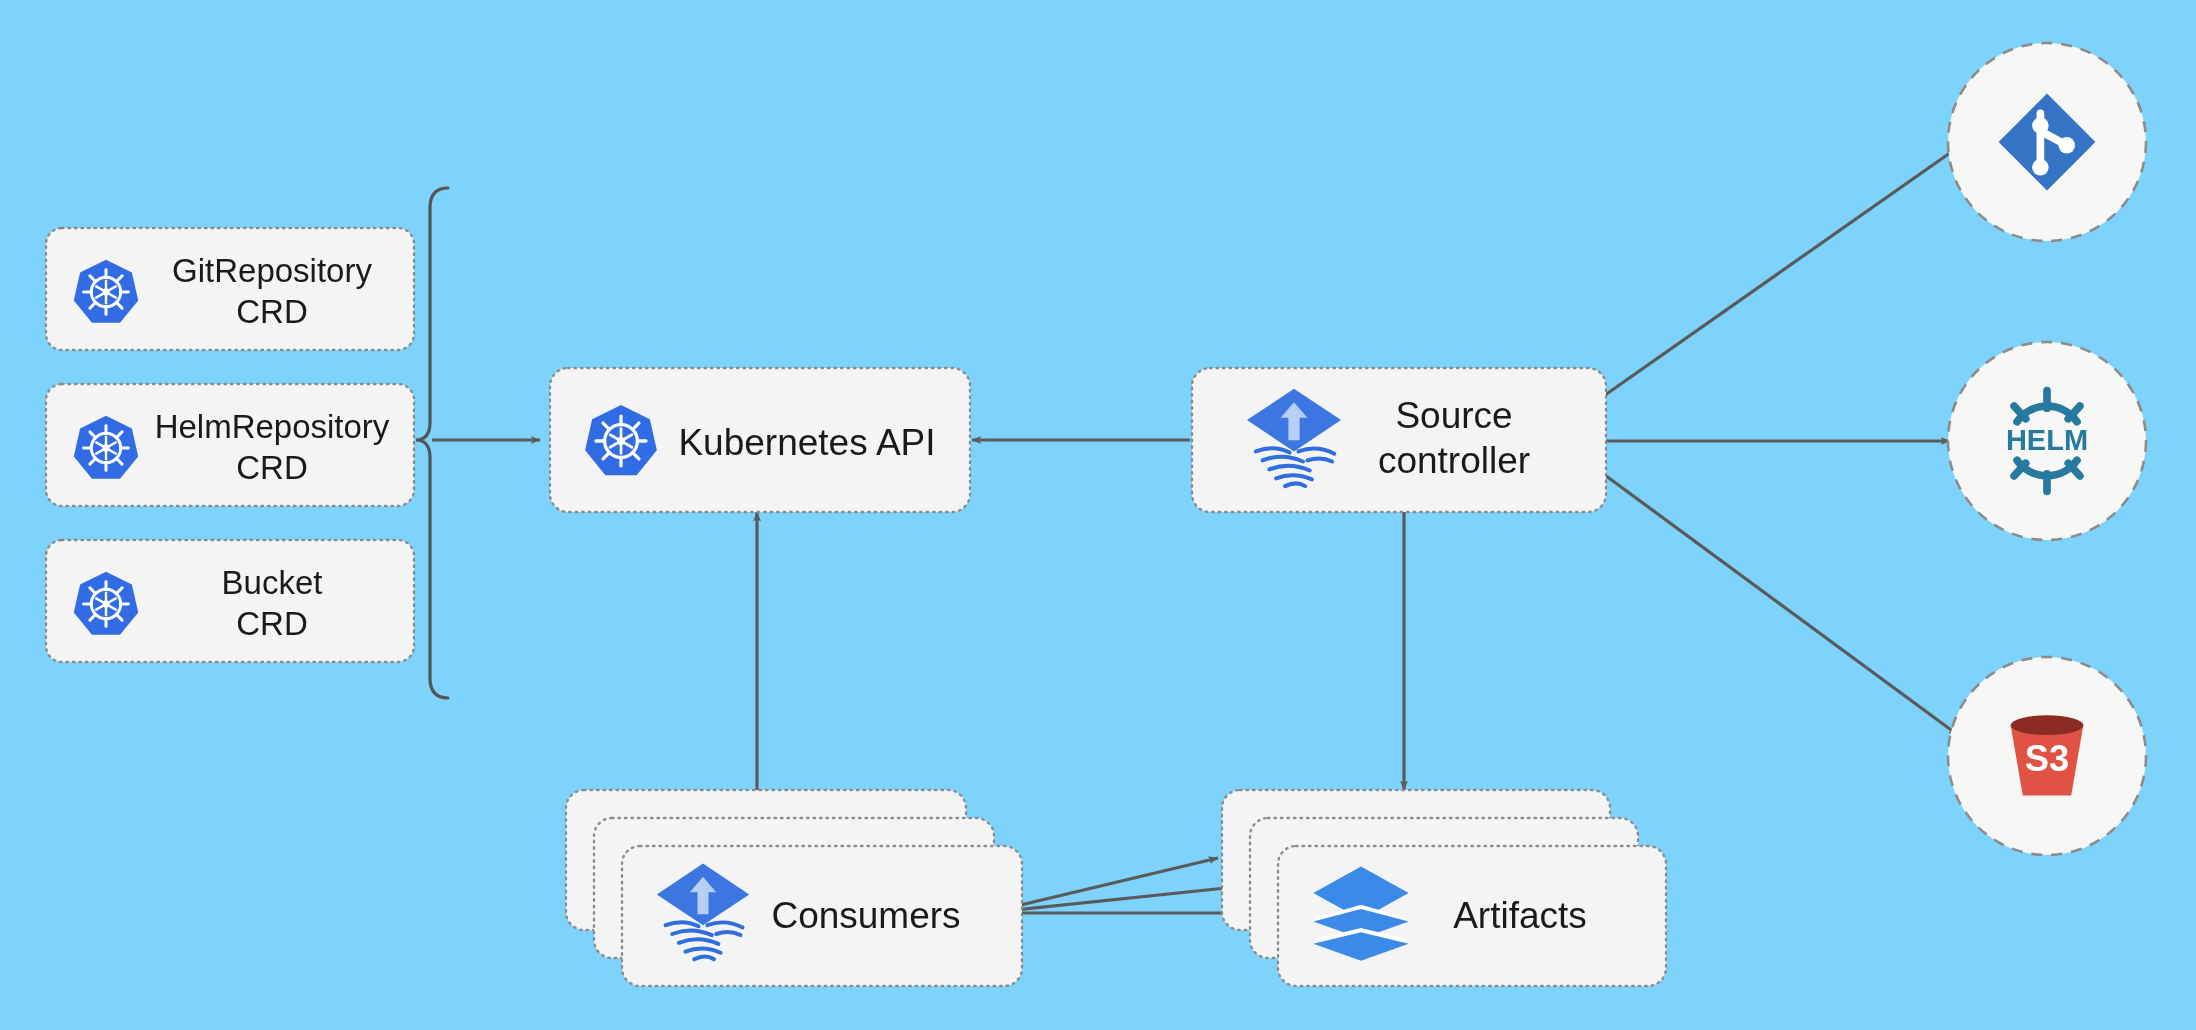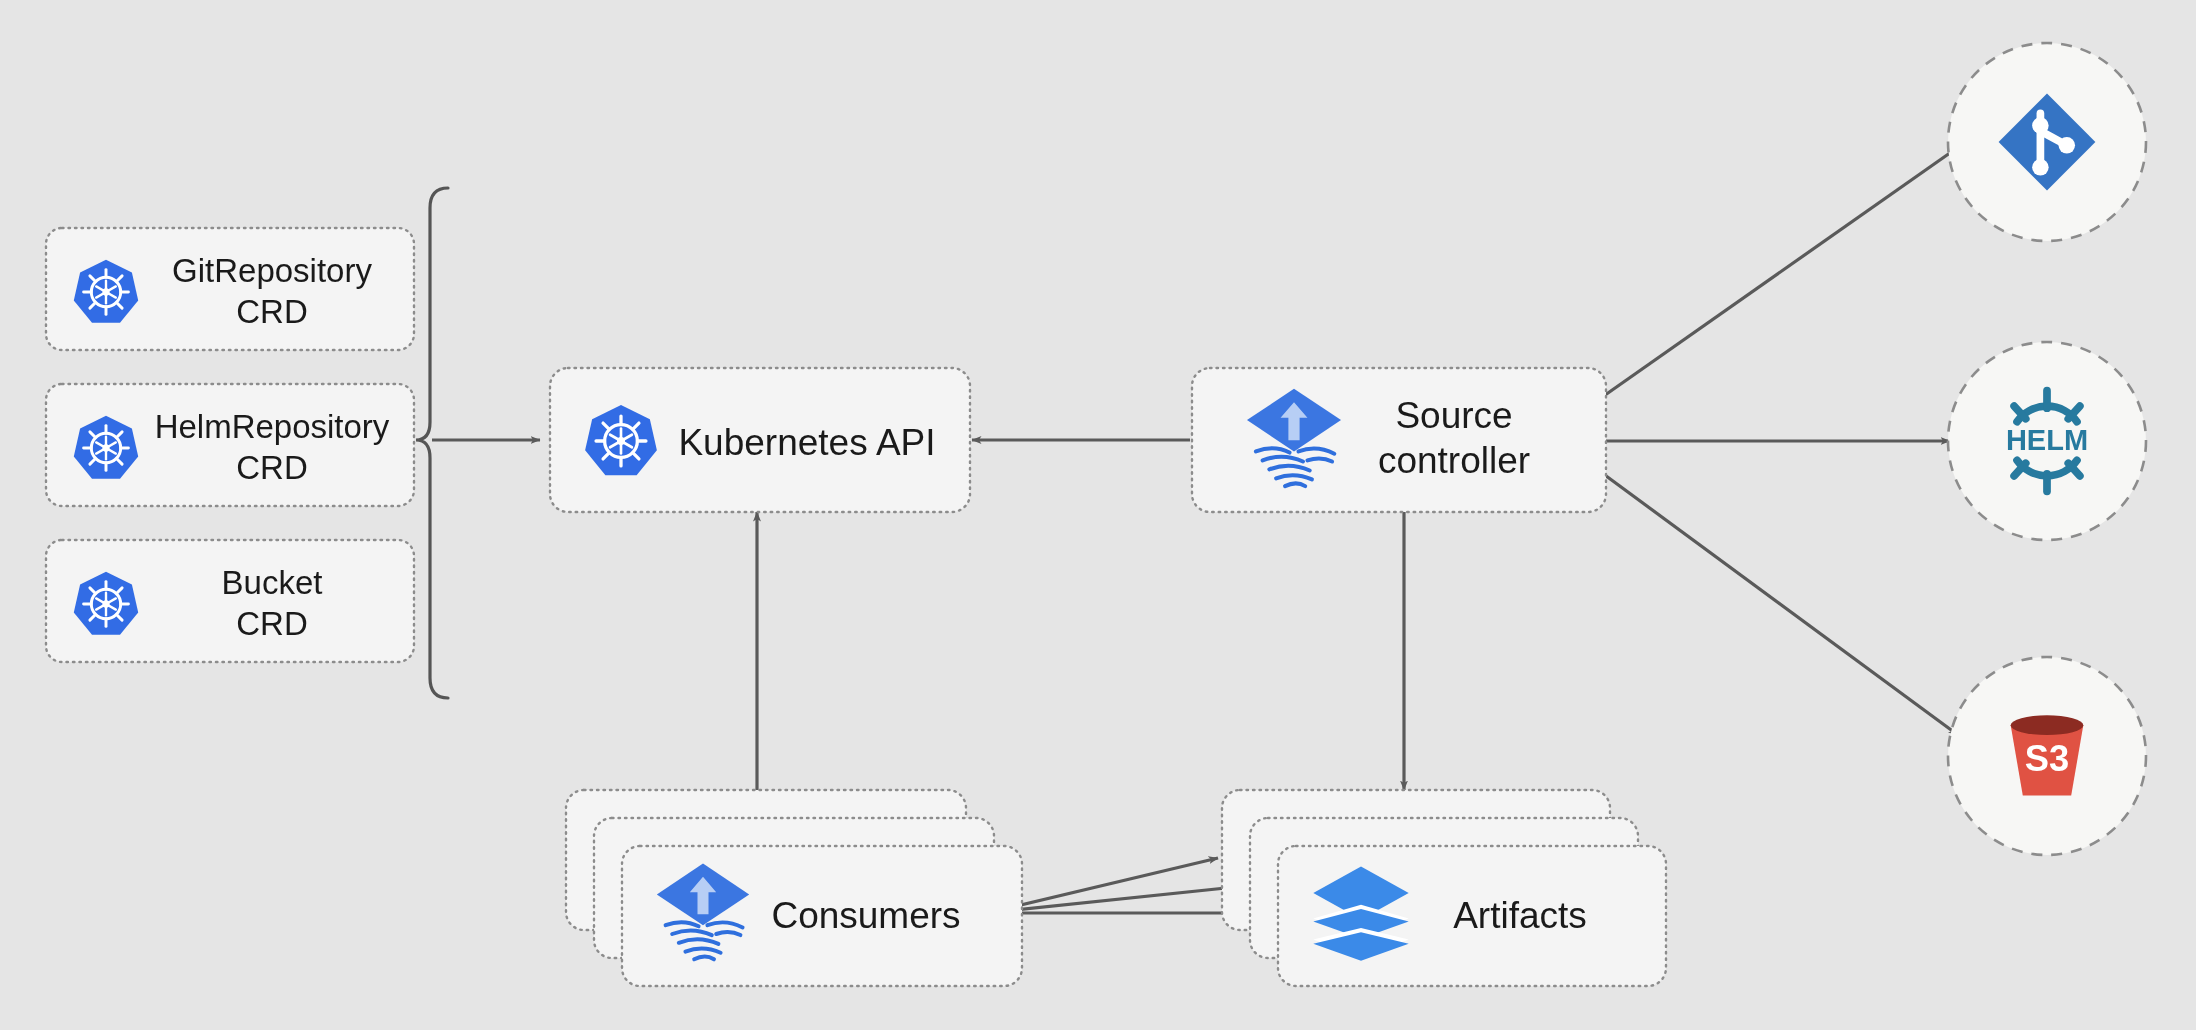--- a/index.html
+++ b/index.html
@@ -10,21 +10,21 @@
   body {
     width: 2196px;
     height: 1030px;
     font-family: "Liberation Sans", sans-serif;
     overflow: hidden;
   }
   #diagram-root {
     position: relative;
     width: 2196px;
     height: 1030px;
-    background: #e5e5e5;
+    background: #7dd3fc;
   }
   svg.layer {
     position: absolute;
     top: 0;
     left: 0;
     width: 2196px;
     height: 1030px;
   }
   .node-label {
     font-family: "Liberation Sans", sans-serif;

